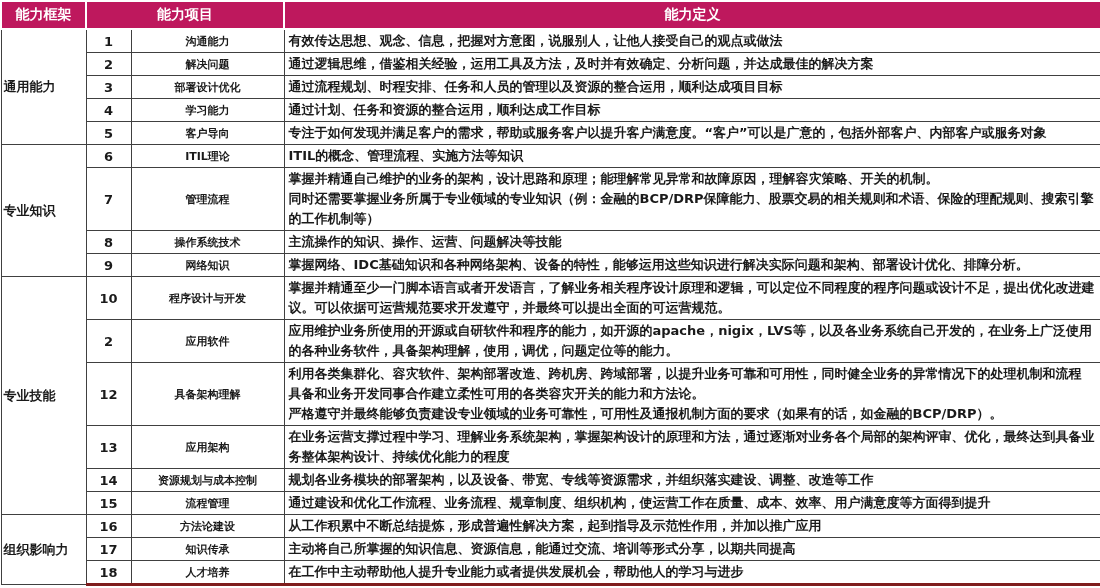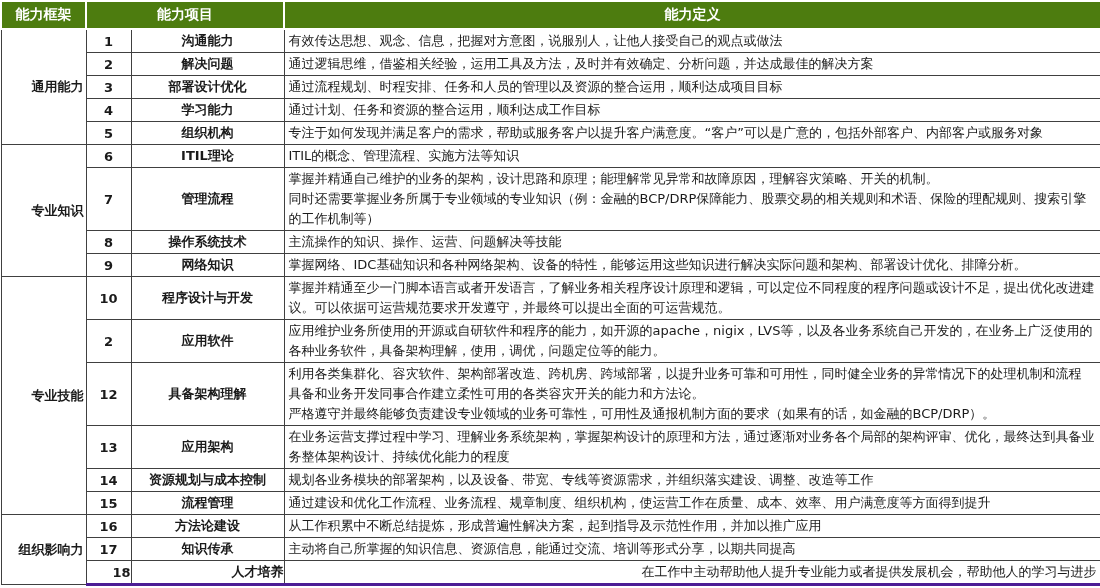--- a/index.html
+++ b/index.html
@@ -1,47 +1,47 @@
 <!DOCTYPE html>
 <html><head>
 <meta charset="utf-8">
 <style>
   html,body { margin:0; padding:0; background:#ffffff; }
   body { width:1100px; font-family:"DejaVu Sans","Liberation Sans",sans-serif; }
   table.comp { border-collapse:collapse; table-layout:fixed; width:1100px; }
   table.comp td, table.comp th { box-sizing:border-box; overflow:hidden; }
 
   thead th {
-    background:#4d7c0f;
+    background:#be185d;
     color:#ffffff;
     font-weight:bold;
     font-size:14px;
     height:28px;
     border:2px solid #ffffff;
     text-align:center;
     padding:0;
   }
 
   tbody td { border:1px solid #404040; background:#ffffff; color:#1a1a1a; }
   tr.h1 { height:23px; }
 
   td.cat {
-    text-align:right; font-weight:bold; font-size:13px; padding:8px 2px;
+    text-align:left; font-weight:bold; font-size:13px; padding:8px 2px;
   }
   td.num {
     text-align:center; font-weight:bold; font-size:13px; padding:0;
   }
   td.name {
-    text-align:center; font-weight:bold; font-size:13px; padding:0 0;
+    text-align:center; font-weight:bold; font-size:11px; padding:0 17px;
   }
   td.def {
     font-size:13px; line-height:20px; padding:1px 4px;
-    white-space:pre-line; text-align:left; vertical-align:middle;
+    white-space:pre-line; text-align:left; vertical-align:middle;font-weight:bold;
   }
-  tbody tr:last-child td { border-bottom:3px solid #4c1d95;text-align:right; }
+  tbody tr:last-child td { border-bottom:3px solid #7f1d1d; }
 </style>
 </head>
 <body>
 
 <table class="comp">
   <colgroup>
     <col style="width:85px">
       <col style="width:45px">
       <col style="width:153px">
       <col style="width:817px">
@@ -70,21 +70,21 @@
       <td class="name">部署设计优化</td>
       <td class="def">通过流程规划、时程安排、任务和人员的管理以及资源的整合运用，顺利达成项目目标</td>
     </tr>
     <tr class="h1">
       <td class="num">4</td>
       <td class="name">学习能力</td>
       <td class="def">通过计划、任务和资源的整合运用，顺利达成工作目标</td>
     </tr>
     <tr class="h1">
       <td class="num">5</td>
-      <td class="name">组织机构</td>
+      <td class="name">客户导向</td>
       <td class="def">专注于如何发现并满足客户的需求，帮助或服务客户以提升客户满意度。“客户”可以是广意的，包括外部客户、内部客户或服务对象</td>
     </tr>
 
     <tr class="h1">
       <td class="cat" rowspan="4">专业知识</td>
       <td class="num">6</td>
       <td class="name">ITIL理论</td>
       <td class="def">ITIL的概念、管理流程、实施方法等知识</td>
     </tr>
     <tr>

